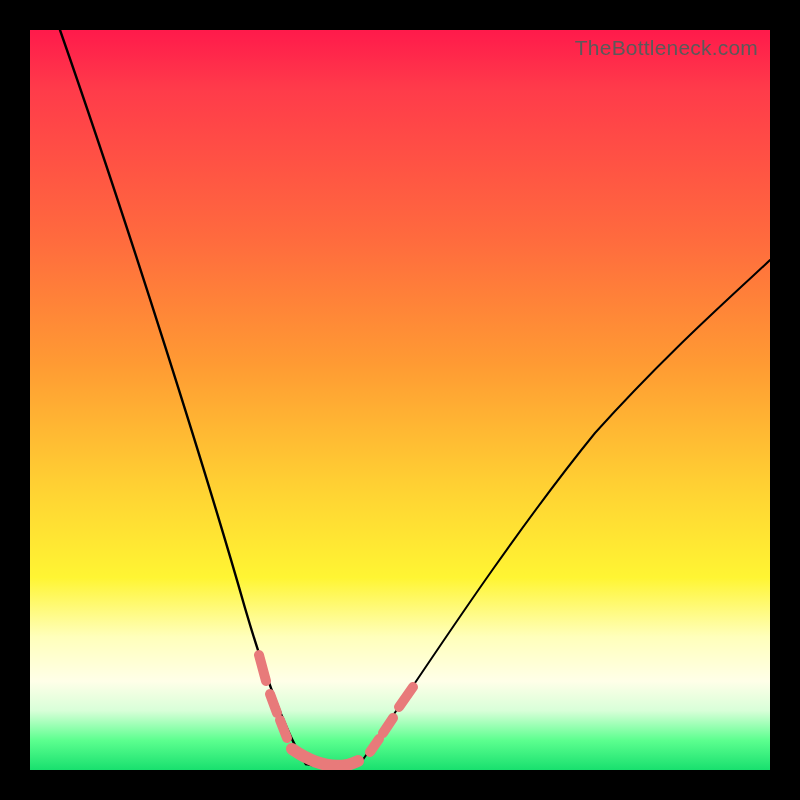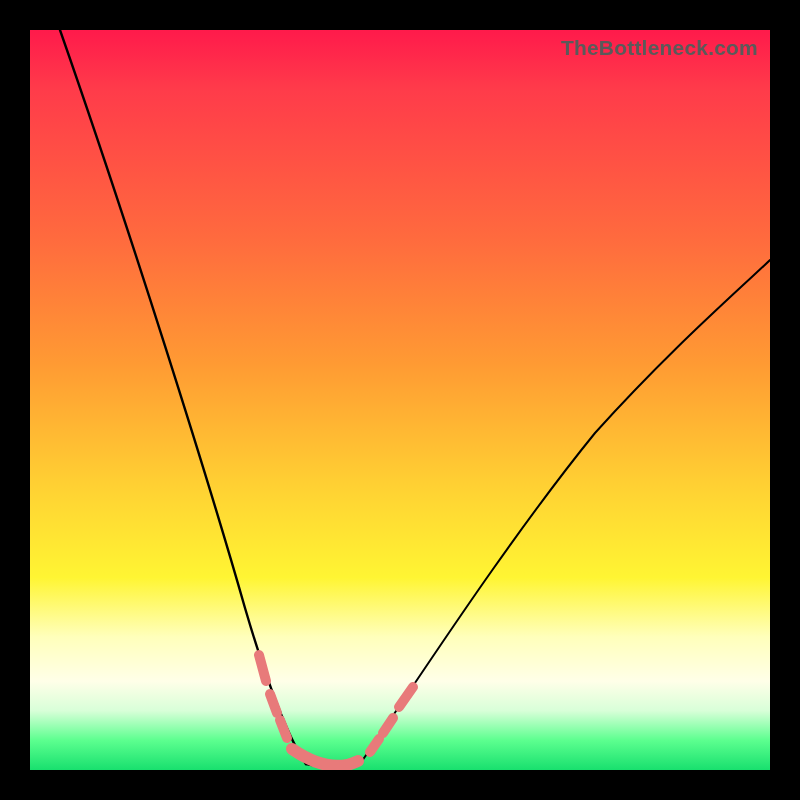--- a/index.html
+++ b/index.html
@@ -42,21 +42,21 @@
     );
     overflow: hidden;
   }
   .watermark {
     position: absolute;
     top: 6px;
     right: 12px;
     color: #5a5a5a;
     font-size: 21px;
     letter-spacing: 0.2px;
-    font-weight: 700;
+    font-weight: 400;
     z-index: 20;
   }
   svg.curves {
     position: absolute;
     left: 0;
     top: 0;
     width: 740px;
     height: 740px;
     z-index: 10;
   }

